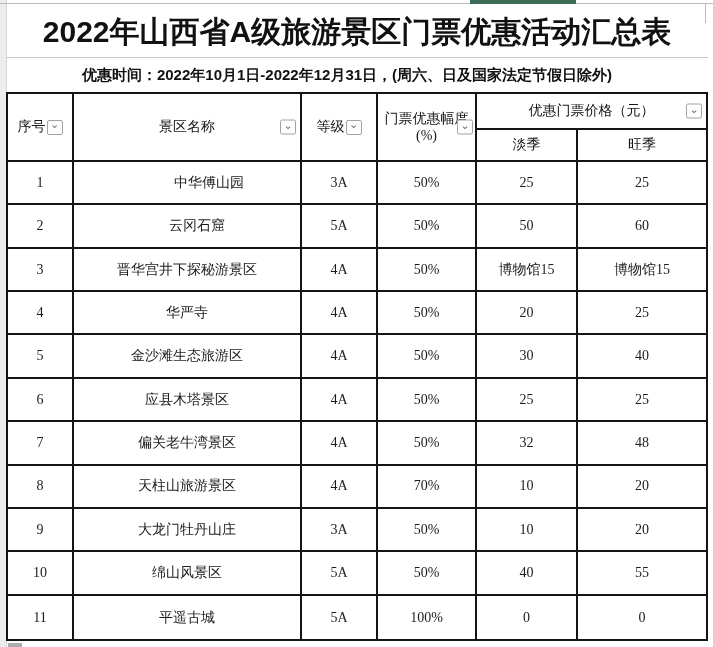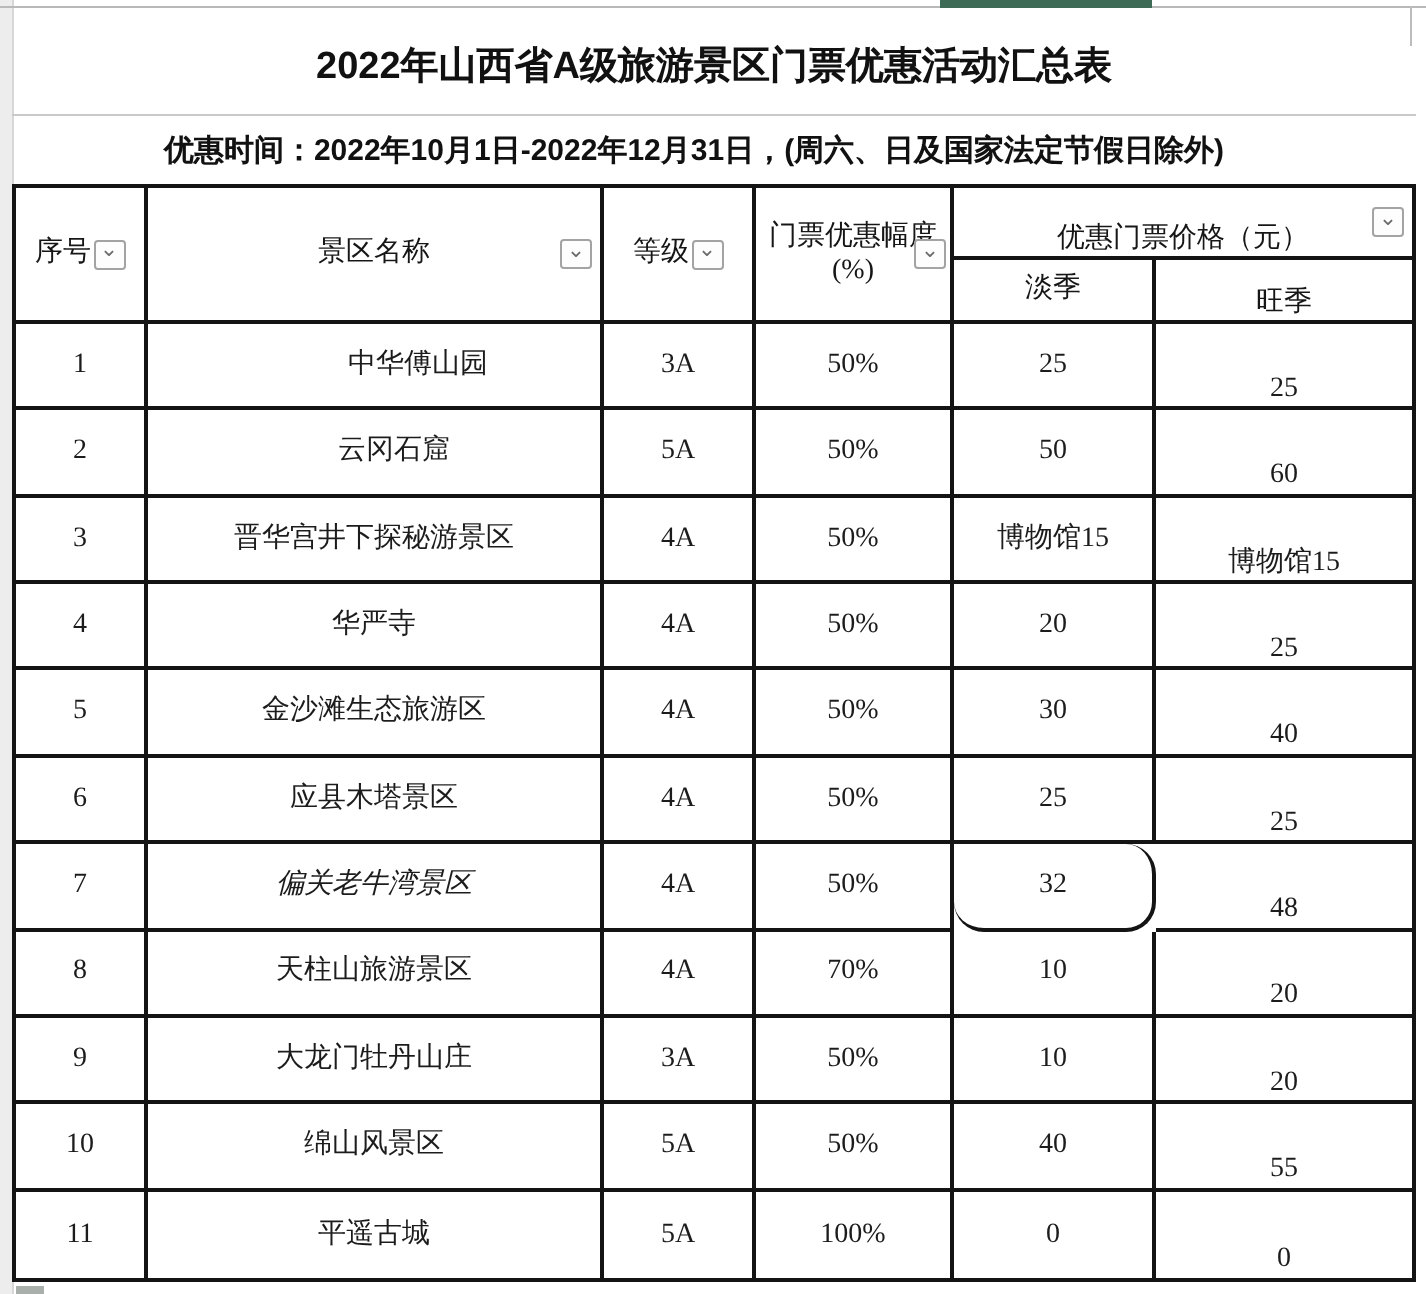--- a/index.html
+++ b/index.html
@@ -15,21 +15,21 @@
   .right-hairline{position:absolute;left:705px;top:3px;width:1px;height:20px;background:#bdbdbd;}
   .bottom-remnant{position:absolute;left:8px;top:643px;width:14px;height:4px;background:#a9b0ac;}
 
   
   .title-row{
     position:absolute;left:6px;top:8px;width:702px;height:49px;
     display:flex;align-items:center;justify-content:center;
   }
   .title-row .t{
     font-family:"Liberation Sans","DejaVu Sans",sans-serif;
-    font-weight:bold;font-size:19px;color:#111;letter-spacing:0px;white-space:nowrap;
+    font-weight:bold;font-size:30px;color:#111;letter-spacing:0px;white-space:nowrap;
   }
   .title-sep{position:absolute;left:6px;top:57px;width:702px;height:1px;background:#c9c9c9;}
   .subtitle-row{
     position:absolute;left:6px;top:58px;width:702px;height:34px;
     display:flex;align-items:center;justify-content:center;
     padding-right:20px;box-sizing:border-box;
   }
   .subtitle-row .t{
     font-family:"Liberation Sans","DejaVu Sans",sans-serif;
     font-weight:bold;font-size:15px;color:#111;white-space:nowrap;
@@ -48,21 +48,21 @@
   .cell{
     border-right:2px solid #141414;
     border-bottom:2px solid #141414;
     display:flex;align-items:center;justify-content:center;
     font-size:14px;color:#1c1c1c;
     position:relative;
     box-sizing:border-box;
     text-align:center;
     line-height:1.25;
   }
-  .cell.last-col{border-right:none;align-items:flex-end;}
+  .cell.last-col{border-right:none;}
   .cell.last-row{border-bottom:none;}
   .hdr{font-size:14px;color:#161616;}
   .h-xh{grid-row:1/3;grid-column:1;gap:1px;}
   .h-name{grid-row:1/3;grid-column:2;}
   .h-grade{grid-row:1/3;grid-column:3;gap:1px;}
   .h-disc{grid-row:1/3;grid-column:4;flex-direction:column;}
   .h-price{grid-row:1;grid-column:5/7;}
   .h-low{grid-row:2;grid-column:5;}
   .h-high{grid-row:2;grid-column:6;}
 
@@ -173,24 +173,24 @@
     <div class="cell" style="grid-area: 7 / 4;">50%</div>
     <div class="cell" style="grid-area: 7 / 5;">30</div>
     <div class="cell last-col" style="grid-area: 7 / 6;">40</div>
     <div class="cell" style="grid-area: 8 / 1;">6</div>
     <div class="cell" style="grid-area: 8 / 2;">应县木塔景区</div>
     <div class="cell" style="grid-area: 8 / 3;">4A</div>
     <div class="cell" style="grid-area: 8 / 4;">50%</div>
     <div class="cell" style="grid-area: 8 / 5;">25</div>
     <div class="cell last-col" style="grid-area: 8 / 6;">25</div>
     <div class="cell" style="grid-area: 9 / 1;">7</div>
-    <div class="cell" style="grid-area: 9 / 2; font-style: italic;">偏关老牛湾景区</div>
+    <div class="cell" style="grid-area: 9 / 2;">偏关老牛湾景区</div>
     <div class="cell" style="grid-area: 9 / 3;">4A</div>
     <div class="cell" style="grid-area: 9 / 4;">50%</div>
-    <div class="cell" style="grid-area: 9 / 5; border-radius: 15px;">32</div>
+    <div class="cell" style="grid-area: 9 / 5;">32</div>
     <div class="cell last-col" style="grid-area: 9 / 6;">48</div>
     <div class="cell" style="grid-area: 10 / 1;">8</div>
     <div class="cell" style="grid-area: 10 / 2;">天柱山旅游景区</div>
     <div class="cell" style="grid-area: 10 / 3;">4A</div>
     <div class="cell" style="grid-area: 10 / 4;">70%</div>
     <div class="cell" style="grid-area: 10 / 5;">10</div>
     <div class="cell last-col" style="grid-area: 10 / 6;">20</div>
     <div class="cell" style="grid-area: 11 / 1;">9</div>
     <div class="cell" style="grid-area: 11 / 2;">大龙门牡丹山庄</div>
     <div class="cell" style="grid-area: 11 / 3;">3A</div>

